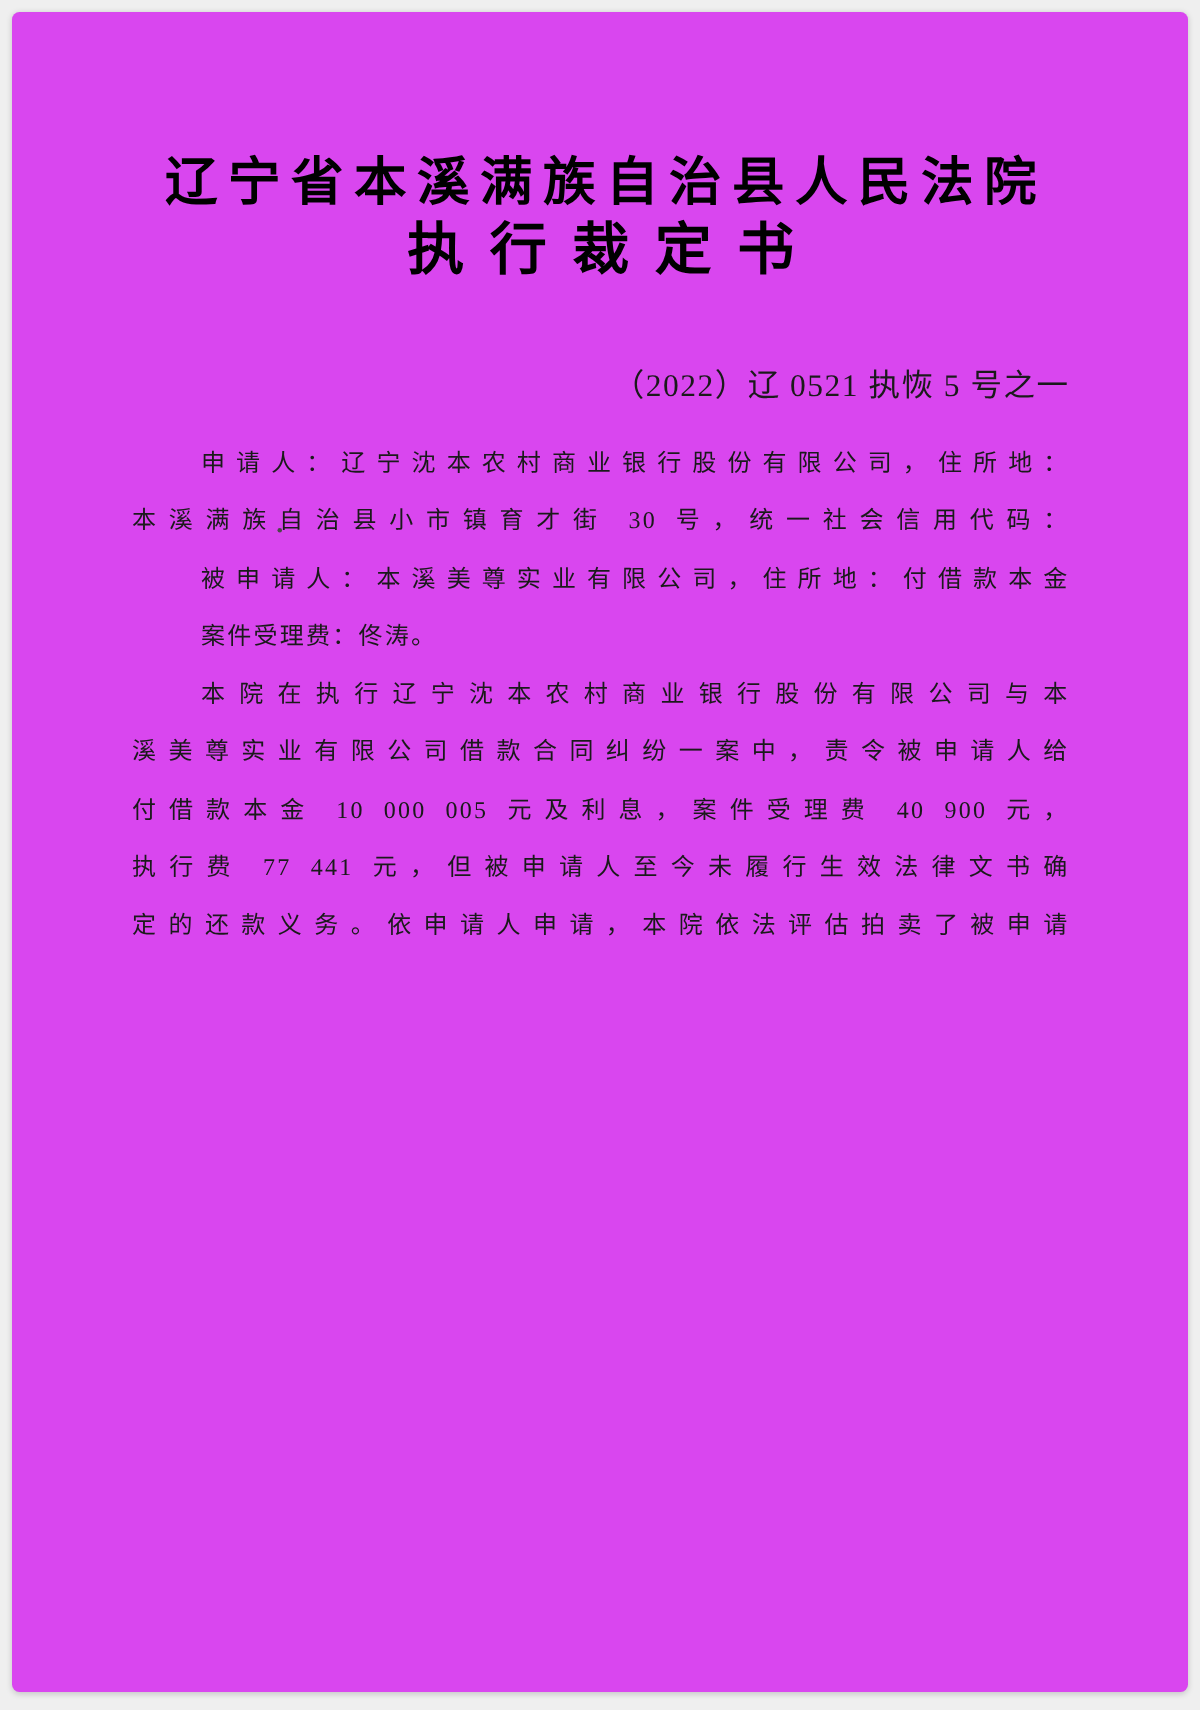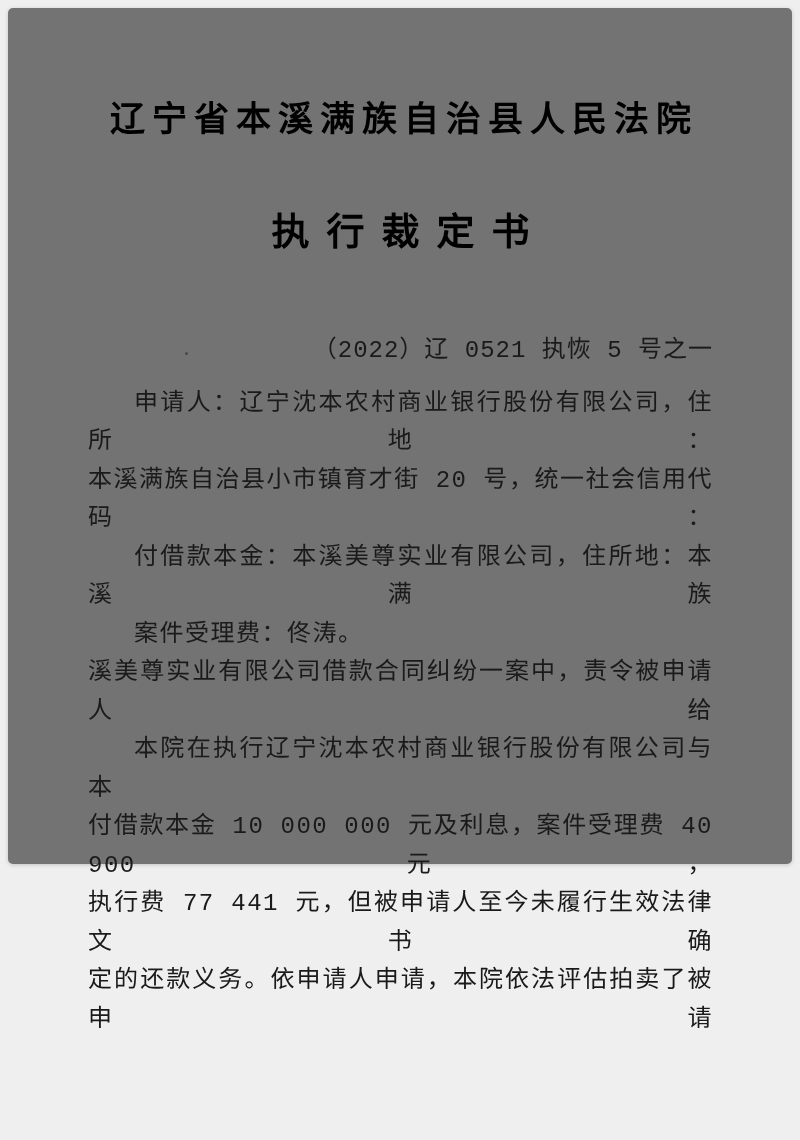--- a/index.html
+++ b/index.html
@@ -8,72 +8,70 @@
     width: 800px;
     height: 1140px;
     background: #efefef;
     font-family: "Liberation Serif", "DejaVu Serif", serif;
     overflow: hidden;
   }
 
   .page {
     position: relative;
     width: 784px;
-    height: 856px;
+    height: 1120px;
     margin: 8px auto;
-    background: #737373;
+    background: #d946ef;
     border-radius: 5px;
     box-shadow: 0 1px 4px rgba(0,0,0,0.18);
     color: #1a1a1a;
-    font-family: Liberation Mono, monospace;
   }
 
   .content {
     padding: 0 79px 0 80px;   
   }
 
   .court-name {
     padding-top: 92px;
     padding-left: 7px;        
     font-size: 35px;
     line-height: 44px;
     font-weight: bold;
     letter-spacing: 7px;
     text-align: center;
     white-space: nowrap;
     color: #000;
   }
 
   .doc-title {
-    margin-top: 68px;
     padding-left: 17px;       
     font-size: 38px;
     line-height: 46px;
     font-weight: bold;
     letter-spacing: 17px;
     text-align: center;
     white-space: nowrap;
     color: #000;
   }
 
   .case-number {
-    margin-top: 74px;
-    font-size: 24px;
+    margin-top: 48px;
+    font-size: 21px;
     line-height: 38.5px;
     letter-spacing: 1px;
     text-align: right;
     white-space: nowrap;
   }
 
   .body-text {
     margin-top: 14px;
   }
 
   .line {
-    font-size: 24px;
+    font-size: 16px;
     line-height: 38.5px;
     letter-spacing: 1.5px;
     white-space: normal;
   }
 
   .line.justify {
     text-align: justify;
     text-align-last: justify;
     text-justify: inter-character;
   }
@@ -102,25 +100,25 @@
   <div class="content">
 
     <h1 class="court-name">辽宁省本溪满族自治县人民法院</h1>
 
     <h2 class="doc-title">执行裁定书</h2>
 
     <div class="case-number">（2022）辽 0521 执恢 5 号之一</div>
 
     <div class="body-text">
       <div class="line indent justify">申请人：辽宁沈本农村商业银行股份有限公司，住所地：</div>
-      <div class="line justify">本溪满族自治县小市镇育才街 20 号，统一社会信用代码：</div>
-      <div class="line indent justify">付借款本金：本溪美尊实业有限公司，住所地：本溪满族</div>
+      <div class="line justify">本溪满族自治县小市镇育才街 30 号，统一社会信用代码：</div>
+      <div class="line indent justify">被申请人：本溪美尊实业有限公司，住所地：付借款本金</div>
       <div class="line indent">案件受理费：佟涛。</div>
+      <div class="line indent justify">本院在执行辽宁沈本农村商业银行股份有限公司与本</div>
       <div class="line justify">溪美尊实业有限公司借款合同纠纷一案中，责令被申请人给</div>
-      <div class="line indent justify">本院在执行辽宁沈本农村商业银行股份有限公司与本</div>
-      <div class="line justify">付借款本金 10 000 000 元及利息，案件受理费 40 900 元，</div>
+      <div class="line justify">付借款本金 10 000 005 元及利息，案件受理费 40 900 元，</div>
       <div class="line justify">执行费 77 441 元，但被申请人至今未履行生效法律文书确</div>
       <div class="line justify">定的还款义务。依申请人申请，本院依法评估拍卖了被申请</div>
 
     </div>
 
   </div>
 </div>
 
 </body></html>

